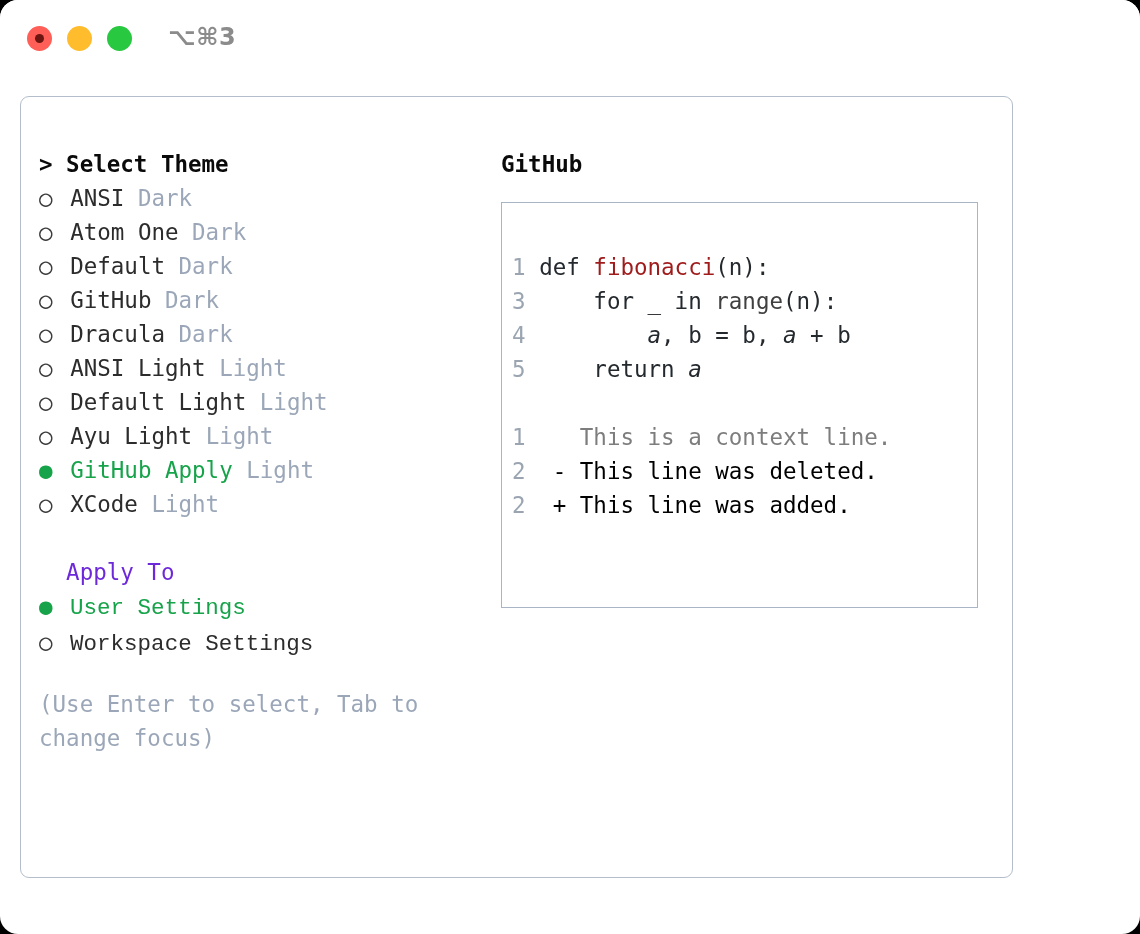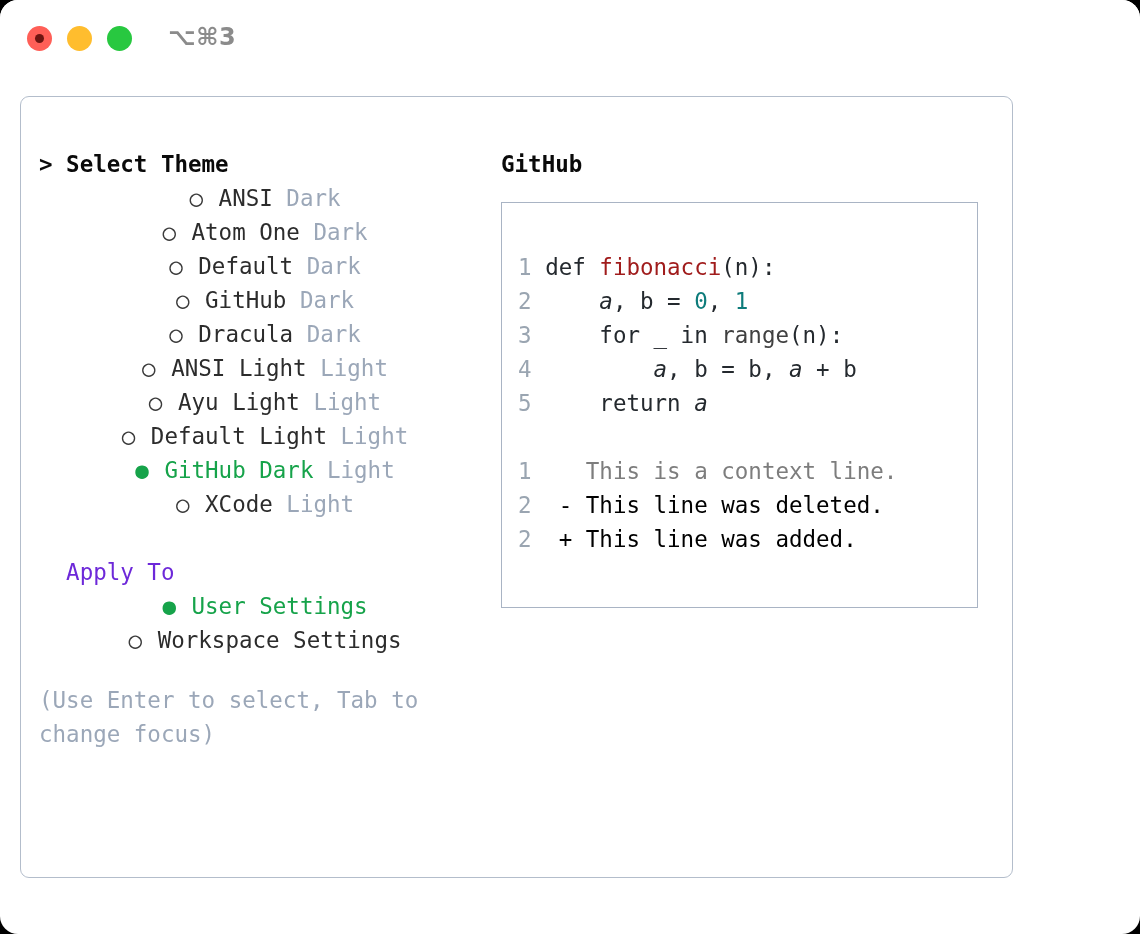--- a/index.html
+++ b/index.html
@@ -91,38 +91,37 @@
     white-space: pre;
     color: #2c2c2c;
   }
   #select-theme-header {
     font-weight: 700;
     color: #0a0a0a;
   }
   .theme-row {
     display: block;
     white-space: pre;
-    text-align: center;
   }
   .marker {
     display: inline-block;
     width: 1.3ch;
   }
   .marker-off { color: #3a3a3a; }
   .marker-on  { color: #16a34a; }
   .theme-name { color: #2c2c2c; }
   .theme-name.sel { color: #16a34a; }
   .variant { color: #9ba7b8; }
 
   #apply-block { margin-top: 34px; }
   #apply-header {
     color: #6d28d9;
     font-weight: 400;
   }
-  .apply-name { color: #2c2c2c; }
+  .apply-name { color: #2c2c2c; font-family: Liberation Mono, monospace; }
   .apply-name.sel { color: #16a34a; }
 
   #hint-text {
     margin-top: 26px;
     color: #9ba7b8;
     white-space: pre-line;
   }
 
   
   #preview-column {
@@ -143,21 +142,21 @@
     margin-top: 21px;
     width: 477px;
     height: 406px;
     border: 1.6px solid #a9b4c4;
     box-sizing: border-box;
     background: #ffffff;
     position: relative;
   }
   #code-area {
     position: absolute;
-    left: 12px;
+    left: 6px;
     top: 47px;
     right: 8px;
   }
   .code-line {
     font-family: "DejaVu Sans Mono", "Liberation Mono", monospace;
     font-size: 22.5px;
     line-height: 34px;
     white-space: pre;
   }
   .lineno {
@@ -193,44 +192,43 @@
     <div id="theme-column">
       <div class="mono-line" id="select-theme-header">&gt; Select Theme</div>
 
       <div id="theme-list">
           <div class="mono-line theme-row"><span class="marker marker-off">○</span><span class="theme-name"> ANSI </span><span class="variant">Dark</span></div>
           <div class="mono-line theme-row"><span class="marker marker-off">○</span><span class="theme-name"> Atom One </span><span class="variant">Dark</span></div>
           <div class="mono-line theme-row"><span class="marker marker-off">○</span><span class="theme-name"> Default </span><span class="variant">Dark</span></div>
           <div class="mono-line theme-row"><span class="marker marker-off">○</span><span class="theme-name"> GitHub </span><span class="variant">Dark</span></div>
           <div class="mono-line theme-row"><span class="marker marker-off">○</span><span class="theme-name"> Dracula </span><span class="variant">Dark</span></div>
           <div class="mono-line theme-row"><span class="marker marker-off">○</span><span class="theme-name"> ANSI Light </span><span class="variant">Light</span></div>
+          <div class="mono-line theme-row"><span class="marker marker-off">○</span><span class="theme-name"> Default Light </span><span class="variant">Light</span></div>
           <div class="mono-line theme-row"><span class="marker marker-off">○</span><span class="theme-name"> Ayu Light </span><span class="variant">Light</span></div>
-          <div class="mono-line theme-row"><span class="marker marker-off">○</span><span class="theme-name"> Default Light </span><span class="variant">Light</span></div>
-          <div class="mono-line theme-row"><span class="marker marker-on">●</span><span class="theme-name sel"> GitHub Dark </span><span class="variant">Light</span></div>
+          <div class="mono-line theme-row"><span class="marker marker-on">●</span><span class="theme-name sel"> GitHub Apply </span><span class="variant">Light</span></div>
           <div class="mono-line theme-row"><span class="marker marker-off">○</span><span class="theme-name"> XCode </span><span class="variant">Light</span></div>
         </div>
 
       <div id="apply-block">
         <div class="mono-line" id="apply-header">  Apply To</div>
         <div id="apply-list">
             <div class="mono-line theme-row"><span class="marker marker-on">●</span><span class="apply-name sel"> User Settings</span></div>
             <div class="mono-line theme-row"><span class="marker marker-off">○</span><span class="apply-name"> Workspace Settings</span></div>
           </div>
       </div>
 
       <div class="mono-line" id="hint-text">(Use Enter to select, Tab to
 change focus)</div>
     </div>
 
     <div id="preview-column">
       <div id="preview-header">GitHub</div>
       <div id="preview-box">
         <div id="code-area">
             <div class="code-line"><span class="lineno">1</span><span> </span><span class="tok-plain">def </span><span class="tok-func">fibonacci</span><span class="tok-plain">(n):</span></div>
-            <div class="code-line"><span class="lineno">2</span><span> </span><span class="tok-plain">    </span><span class="tok-var">a</span><span class="tok-plain">, </span><span class="tok-plain">b</span><span class="tok-plain"> = </span><span class="tok-num">0</span><span class="tok-plain">, </span><span class="tok-num">1</span></div>
             <div class="code-line"><span class="lineno">3</span><span> </span><span class="tok-plain">    for _ in </span><span class="tok-builtin">range</span><span class="tok-plain">(n):</span></div>
             <div class="code-line"><span class="lineno">4</span><span> </span><span class="tok-plain">        </span><span class="tok-var">a</span><span class="tok-plain">, b = b, </span><span class="tok-var">a</span><span class="tok-plain"> + b</span></div>
             <div class="code-line"><span class="lineno">5</span><span> </span><span class="tok-plain">    return </span><span class="tok-var">a</span></div>
             <span class="gap"></span>
             <div class="code-line"><span class="lineno">1</span><span class="diff-context">    This is a context line.</span></div>
             <div class="code-line"><span class="lineno">2</span><span class="diff-deleted">  - This line was deleted.</span></div>
             <div class="code-line"><span class="lineno">2</span><span class="diff-added">  + This line was added.</span></div>
           </div>
       </div>
     </div>

